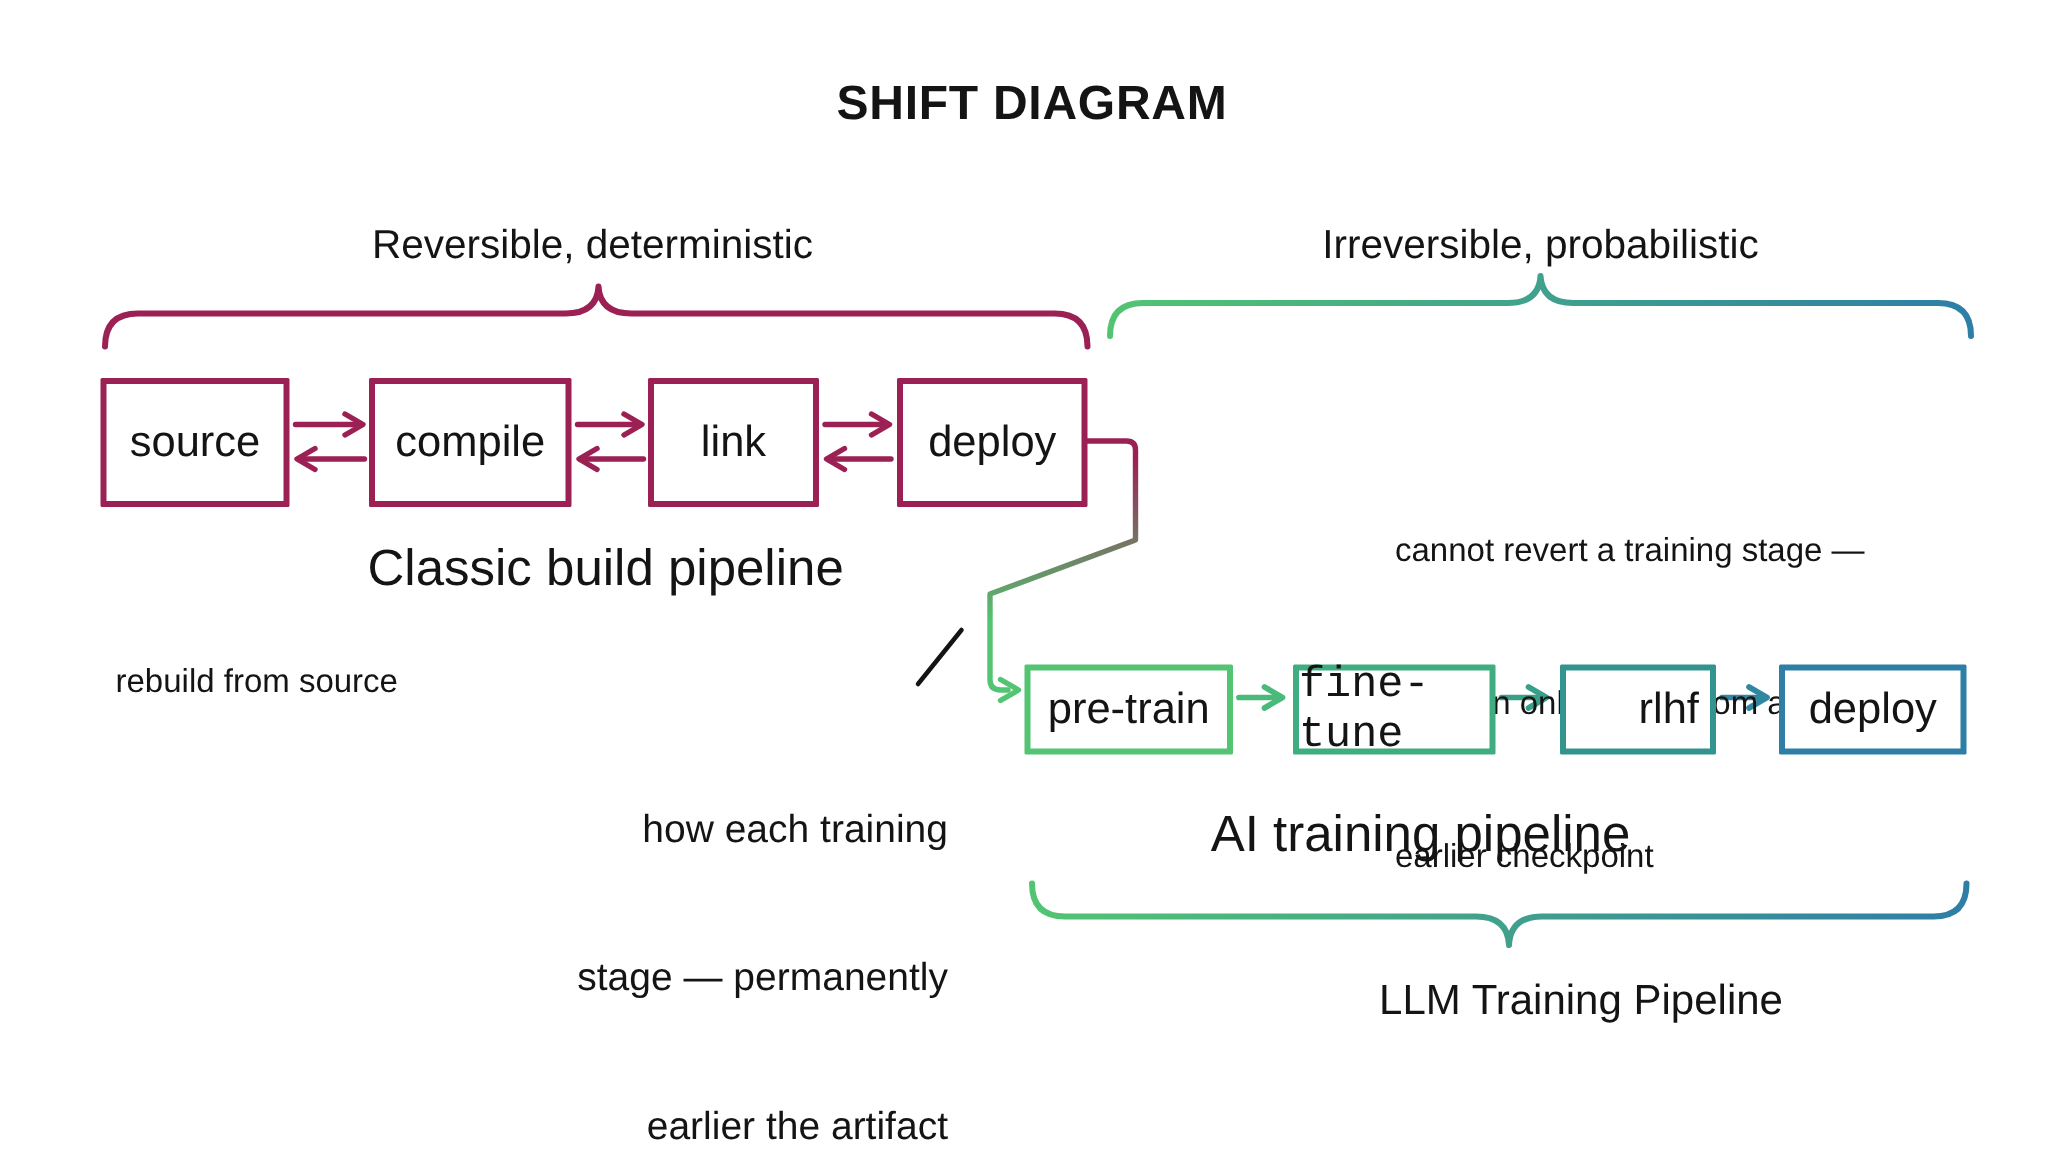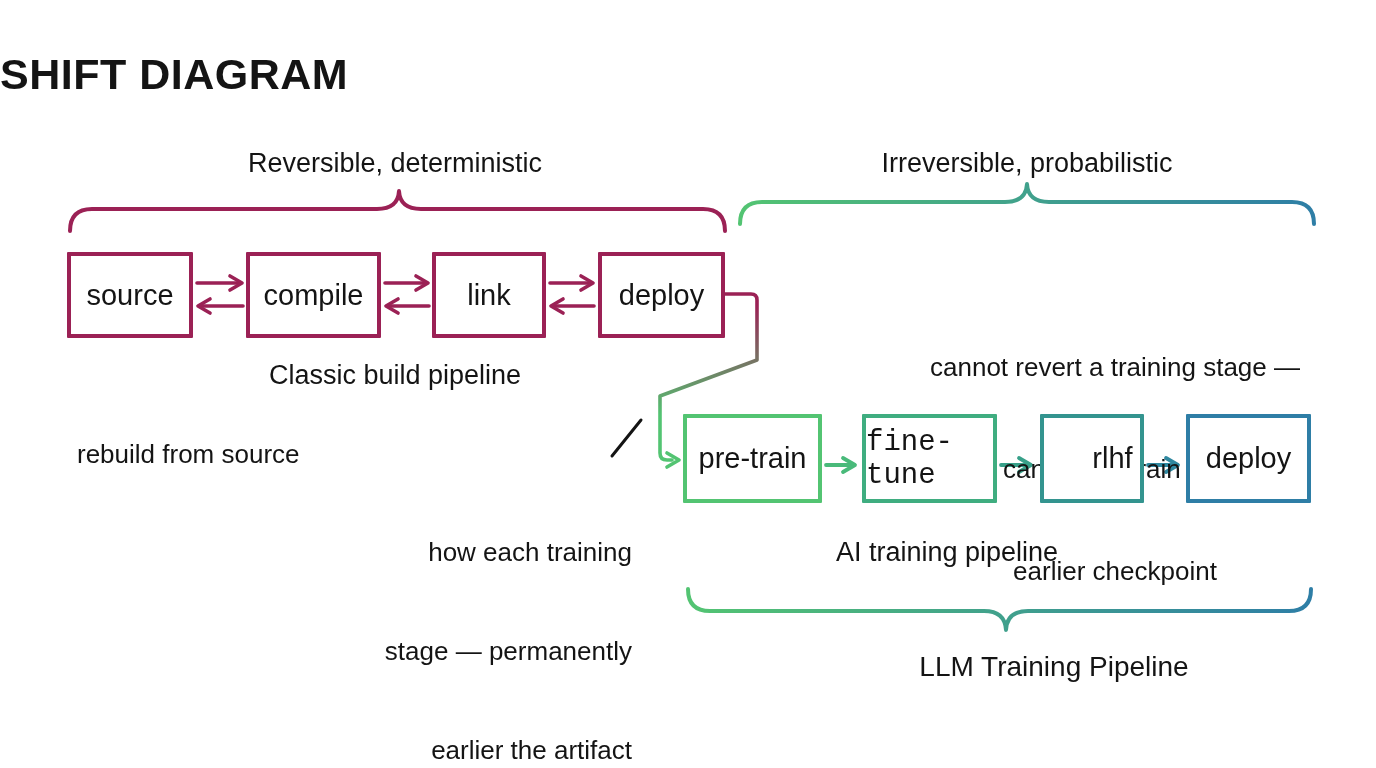--- a/index.html
+++ b/index.html
@@ -7,36 +7,36 @@
     position:relative;
     width:1376px;height:768px;
     background:#fff;
     overflow:hidden;
     font-family:"Liberation Sans", sans-serif;
     color:var(--ink);
   }
   #strokes{position:absolute;left:0;top:0;width:1376px;height:768px;pointer-events:none;}
   .txt{position:absolute;white-space:pre;color:var(--ink);}
   .title{
-    left:0;right:0;top:50px;text-align:left;
-    font-size:43px;font-weight:700;letter-spacing:.5px;
+    left:0;right:0;top:50px;text-align:center;
+    font-size:32px;font-weight:700;letter-spacing:.5px;
   }
   .brace-label{font-size:27px;text-align:center;}
-  .caption{font-size:27px;text-align:center;}
-  .note{font-size:26px;line-height:34px;text-align:center;}
+  .caption{font-size:34px;text-align:center;}
+  .note{font-size:22px;line-height:34px;}
   .annotation{font-size:26px;line-height:33px;text-align:right;}
   .box{
     position:absolute;box-sizing:border-box;
     border:4px solid var(--maroon);
     border-radius:1px;background:#fff;
     display:flex;align-items:center;justify-content:center;
     font-size:29px;color:var(--ink);
   }
   .lbox{top:252px;height:86px;}
-  .rbox{top:414px;height:89px;}
+  .rbox{top:443px;height:60px;}
   .rbox0{border-color:var(--rs0);}
   .rbox1{border-color:var(--rs1);font-family:Liberation Mono, monospace;}
   .rbox2{border-color:var(--rs2);}
   .rbox3{border-color:var(--rs3);}
   .stroke{fill:none;stroke-linecap:round;stroke-linejoin:round;}
 </style>
 </head>
 <body>
 
 <div id="canvas">

